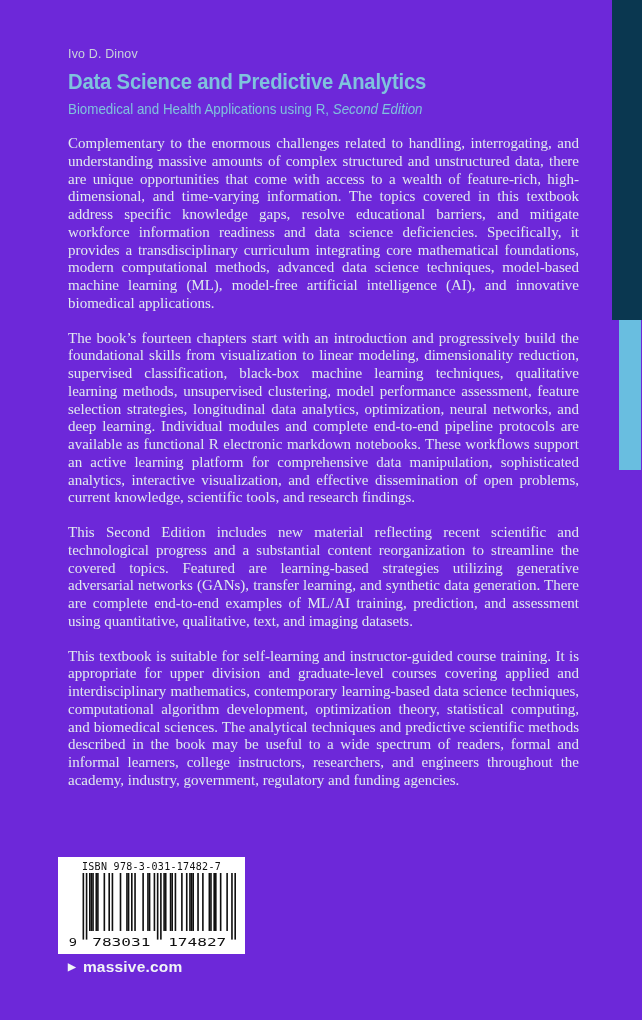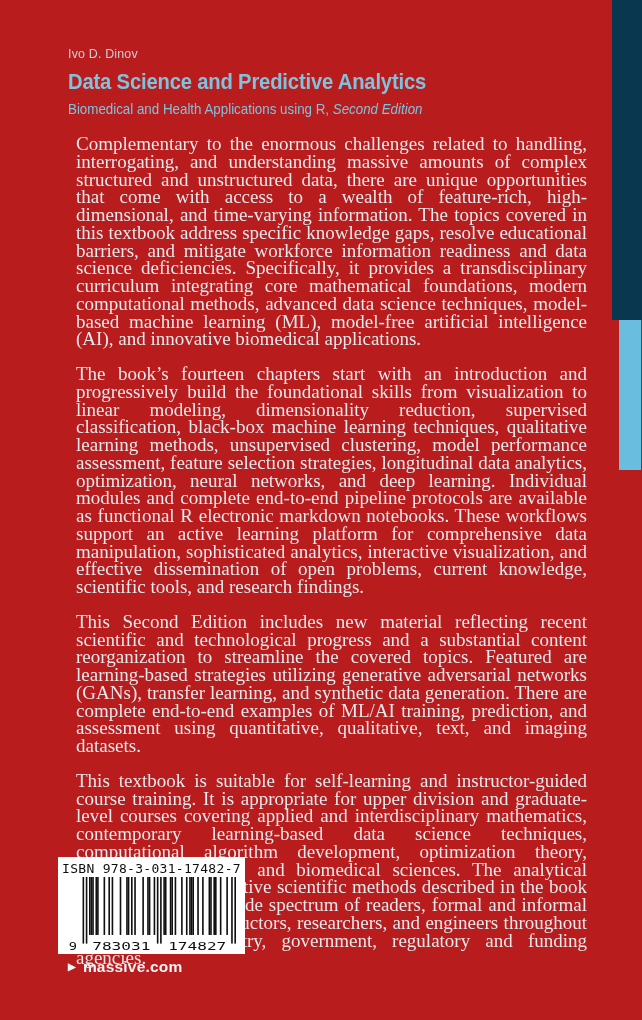--- a/index.html
+++ b/index.html
@@ -1,42 +1,42 @@
 <!DOCTYPE html>
 <html><head>
 <meta charset="utf-8">
 <style>
   html,body{margin:0;padding:0;background:#04465e;}
   .cover{
     position:relative;width:642px;height:1020px;overflow:hidden;
-    background:#b91c1c;font-family:"Liberation Sans",sans-serif;
+    background:#6d28d9;font-family:"Liberation Sans",sans-serif;
   }
   .spine-strip{position:absolute;top:0;right:0;width:30px;height:320px;background:#0a3750;}
   .series-tab{position:absolute;top:320px;right:1px;width:22px;height:150px;background:#69bee0;}
 
   .head{position:absolute;left:68px;top:46px;transform:scaleX(.92);transform-origin:left top;white-space:nowrap;}
   .author{color:#c9d4da;font-size:13.5px;letter-spacing:.2px;margin-bottom:8px;}
   .title{color:#7fc2dd;font-size:22px;font-weight:bold;letter-spacing:-.2px;margin:0 0 6px 0;}
   .subtitle{color:#7fc2dd;font-size:14.5px;}
   .subtitle em{font-style:italic;}
 
   .blurb{
-    position:absolute;left:76px;top:135px;width:511px;
+    position:absolute;left:68px;top:135px;width:511px;
     color:#e0eaee;font-family:"Liberation Serif",serif;
-    font-size:19px;line-height:17.75px;text-align:justify;
+    font-size:15px;line-height:17.75px;text-align:justify;
   }
   .blurb p{margin:0 0 17px 0;}
 
   .barcode-box{
     position:absolute;left:58px;top:857px;width:187px;height:97px;background:#ffffff;
     box-sizing:border-box;padding-top:4px;
     display:flex;flex-direction:column;align-items:center;
   }
   .isbn-label{
-    font-family:"DejaVu Sans Mono",monospace;font-size:13px;color:#101010;
+    font-family:"DejaVu Sans Mono",monospace;font-size:10px;color:#101010;
     letter-spacing:.3px;white-space:nowrap;
   }
   .barcode-svg{width:168px;height:74px;margin-top:1px;display:block;}
 
   .pub{
     position:absolute;left:68px;top:958px;display:flex;align-items:center;
     color:#f0f5f7;font-weight:bold;font-size:15.5px;letter-spacing:.2px;
   }
   .pub .arrow{font-size:10px;margin-right:7px;line-height:1;}
 </style>

